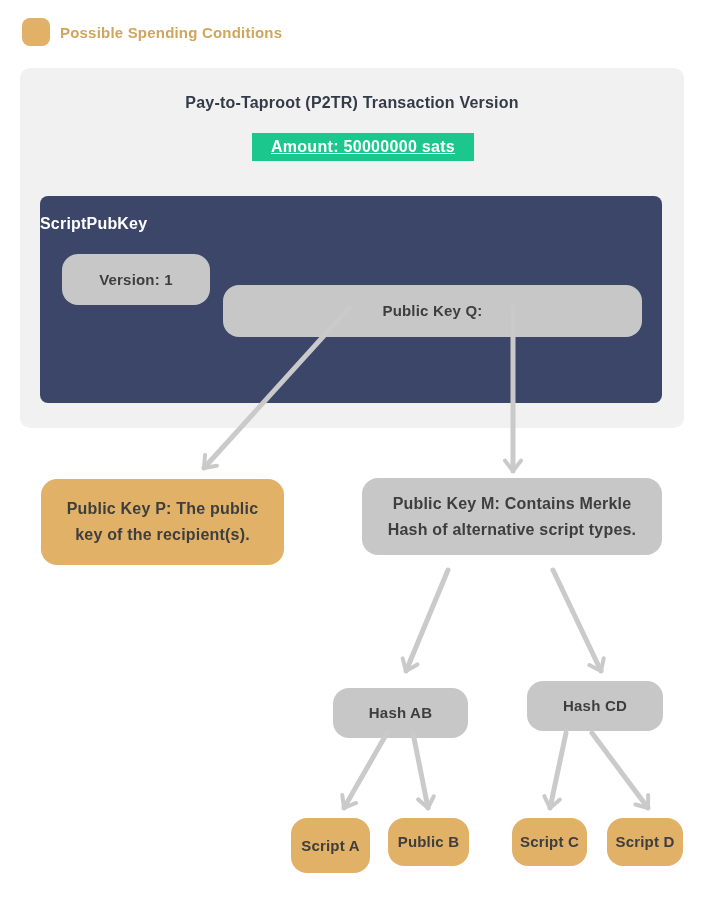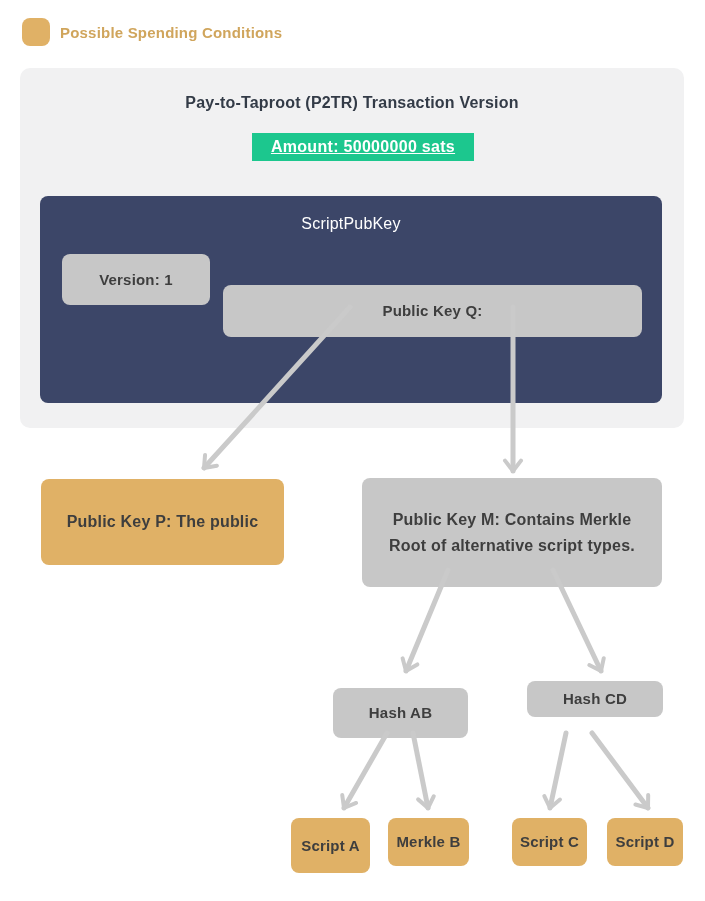--- a/index.html
+++ b/index.html
@@ -47,46 +47,46 @@
     color: var(--c-white-text, #FFFFFF);
     text-decoration: underline;
   }
   .navy-box {
     left: 20px; top: 128px; width: 622px; height: 207px;
     border-radius: 8px;
     background: var(--c-navy, #3C4668);
   }
   .spk-title {
     left: 0; top: 19px; width: 100%;
-    text-align: center;
-    font-size: 16px; font-weight: normal; letter-spacing: 0.2px;
+    text-align: left;
+    font-size: 16px; font-weight: bold; letter-spacing: 0.2px;
     color: var(--c-white-text, #FFFFFF);
   }
 
   
   .node {
-    border-radius: 8px;
+    border-radius: 16px;
     display: flex; flex-direction: column;
     align-items: center; justify-content: center;
     text-align: center;
     font-size: 16px; font-weight: bold; letter-spacing: 0.2px;
     color: var(--c-dark-text, #3E3E3E);
     line-height: 26px;
   }
   .node.gray { background: var(--c-gray-box, #C7C7C7); }
   .node.gold { background: var(--c-gold, #E0B166); }
   .node span { display: block; }
 
   .version-box { left: 22px; top: 58px; width: 148px; height: 51px; font-size: 15px; }
   .q-box      { left: 183px; top: 57px; width: 419px; height: 52px; font-size: 15px; margin-top: 32px; }
 
   .node-p   { left: 41px;  top: 479px; width: 243px; height: 86px; }
-  .node-m   { left: 362px; top: 478px; width: 300px; height: 109px; }
+  .node-m   { left: 362px; top: 478px; width: 300px; height: 77px; }
   .hash-ab  { left: 333px; top: 681px; width: 135px; height: 50px; font-size: 15px; margin-top: 7px; }
-  .hash-cd  { left: 527px; top: 681px; width: 136px; height: 36px; font-size: 15px; }
+  .hash-cd  { left: 527px; top: 681px; width: 136px; height: 50px; font-size: 15px; }
   .script-a { left: 291px; top: 818px; width: 79px;  height: 55px; font-size: 15px; }
   .script-b { left: 388px; top: 818px; width: 81px;  height: 48px; font-size: 15px; }
   .script-c { left: 512px; top: 818px; width: 75px;  height: 48px; font-size: 15px; }
   .script-d { left: 607px; top: 818px; width: 76px;  height: 48px; font-size: 15px; }
 
   
   .arrows {
     position: absolute; left: 0; top: 0;
     width: 705px; height: 901px;
     pointer-events: none;
@@ -113,32 +113,33 @@
 
     <div class="abs navy-box">
       <div class="abs spk-title">ScriptPubKey</div>
       <div class="abs node gray version-box">Version: 1</div>
       <div class="abs node gray q-box">Public Key Q:</div>
     </div>
   </div>
 
   <div class="abs node gold node-p">
     <span>Public Key P: The public</span>
+    <span>key of the recipient(s).</span>
   </div>
 
   <div class="abs node gray node-m">
     <span>Public Key M: Contains Merkle</span>
-    <span>Root of alternative script types.</span>
+    <span>Hash of alternative script types.</span>
   </div>
 
   <div class="abs node gray hash-ab">Hash AB</div>
   <div class="abs node gray hash-cd">Hash CD</div>
 
   <div class="abs node gold script-a">Script A</div>
-  <div class="abs node gold script-b">Merkle B</div>
+  <div class="abs node gold script-b">Public B</div>
   <div class="abs node gold script-c">Script C</div>
   <div class="abs node gold script-d">Script D</div>
 
   <svg class="arrows" viewBox="0 0 705 901" xmlns="http://www.w3.org/2000/svg">
     <defs>
       <marker id="ah" markerUnits="userSpaceOnUse" markerWidth="40" markerHeight="40" viewBox="-25 -20 50 40" refX="0" refY="0" orient="auto">
         <path class="arrow-stroke" d="M -13 -10 L 0 0 L -13 10"></path>
       </marker>
     </defs>
     <line class="arrow-stroke" x1="350" y1="307" x2="204" y2="468" marker-end="url(#ah)"></line>

